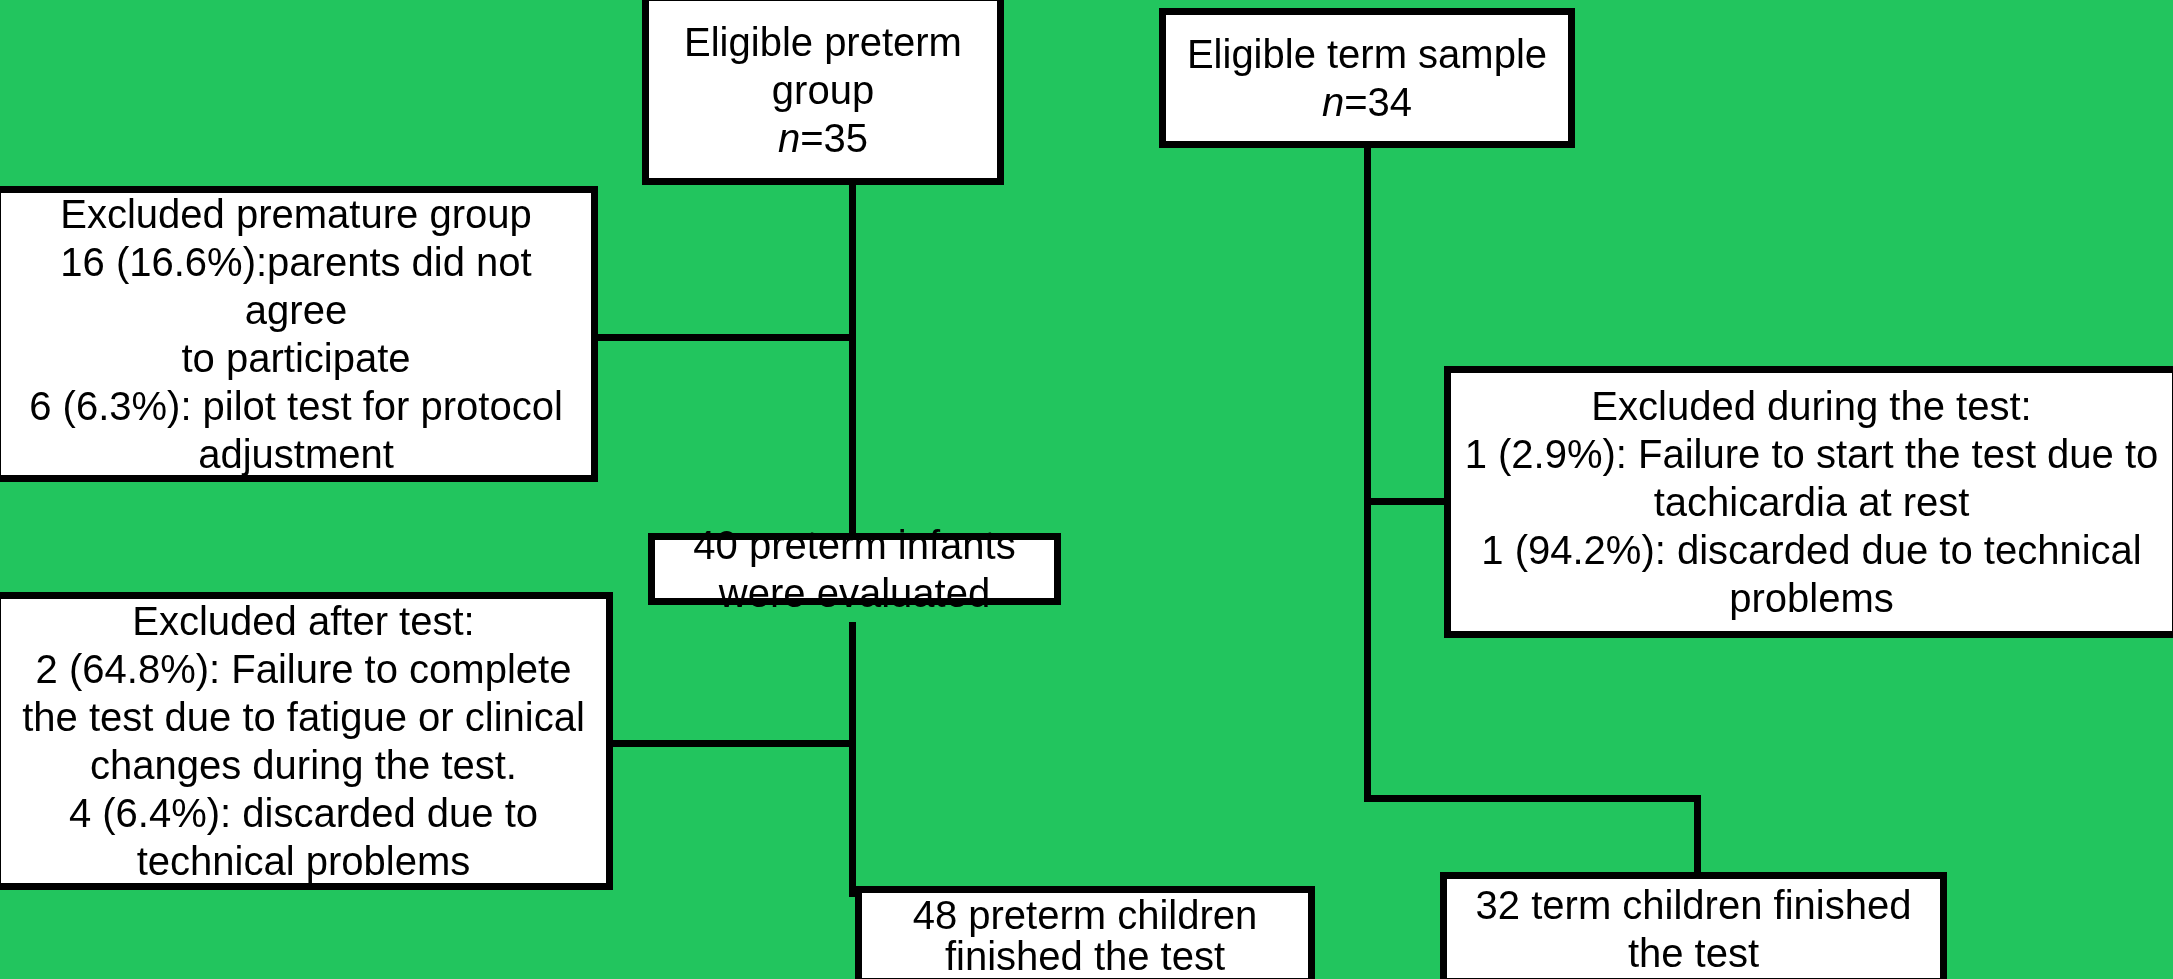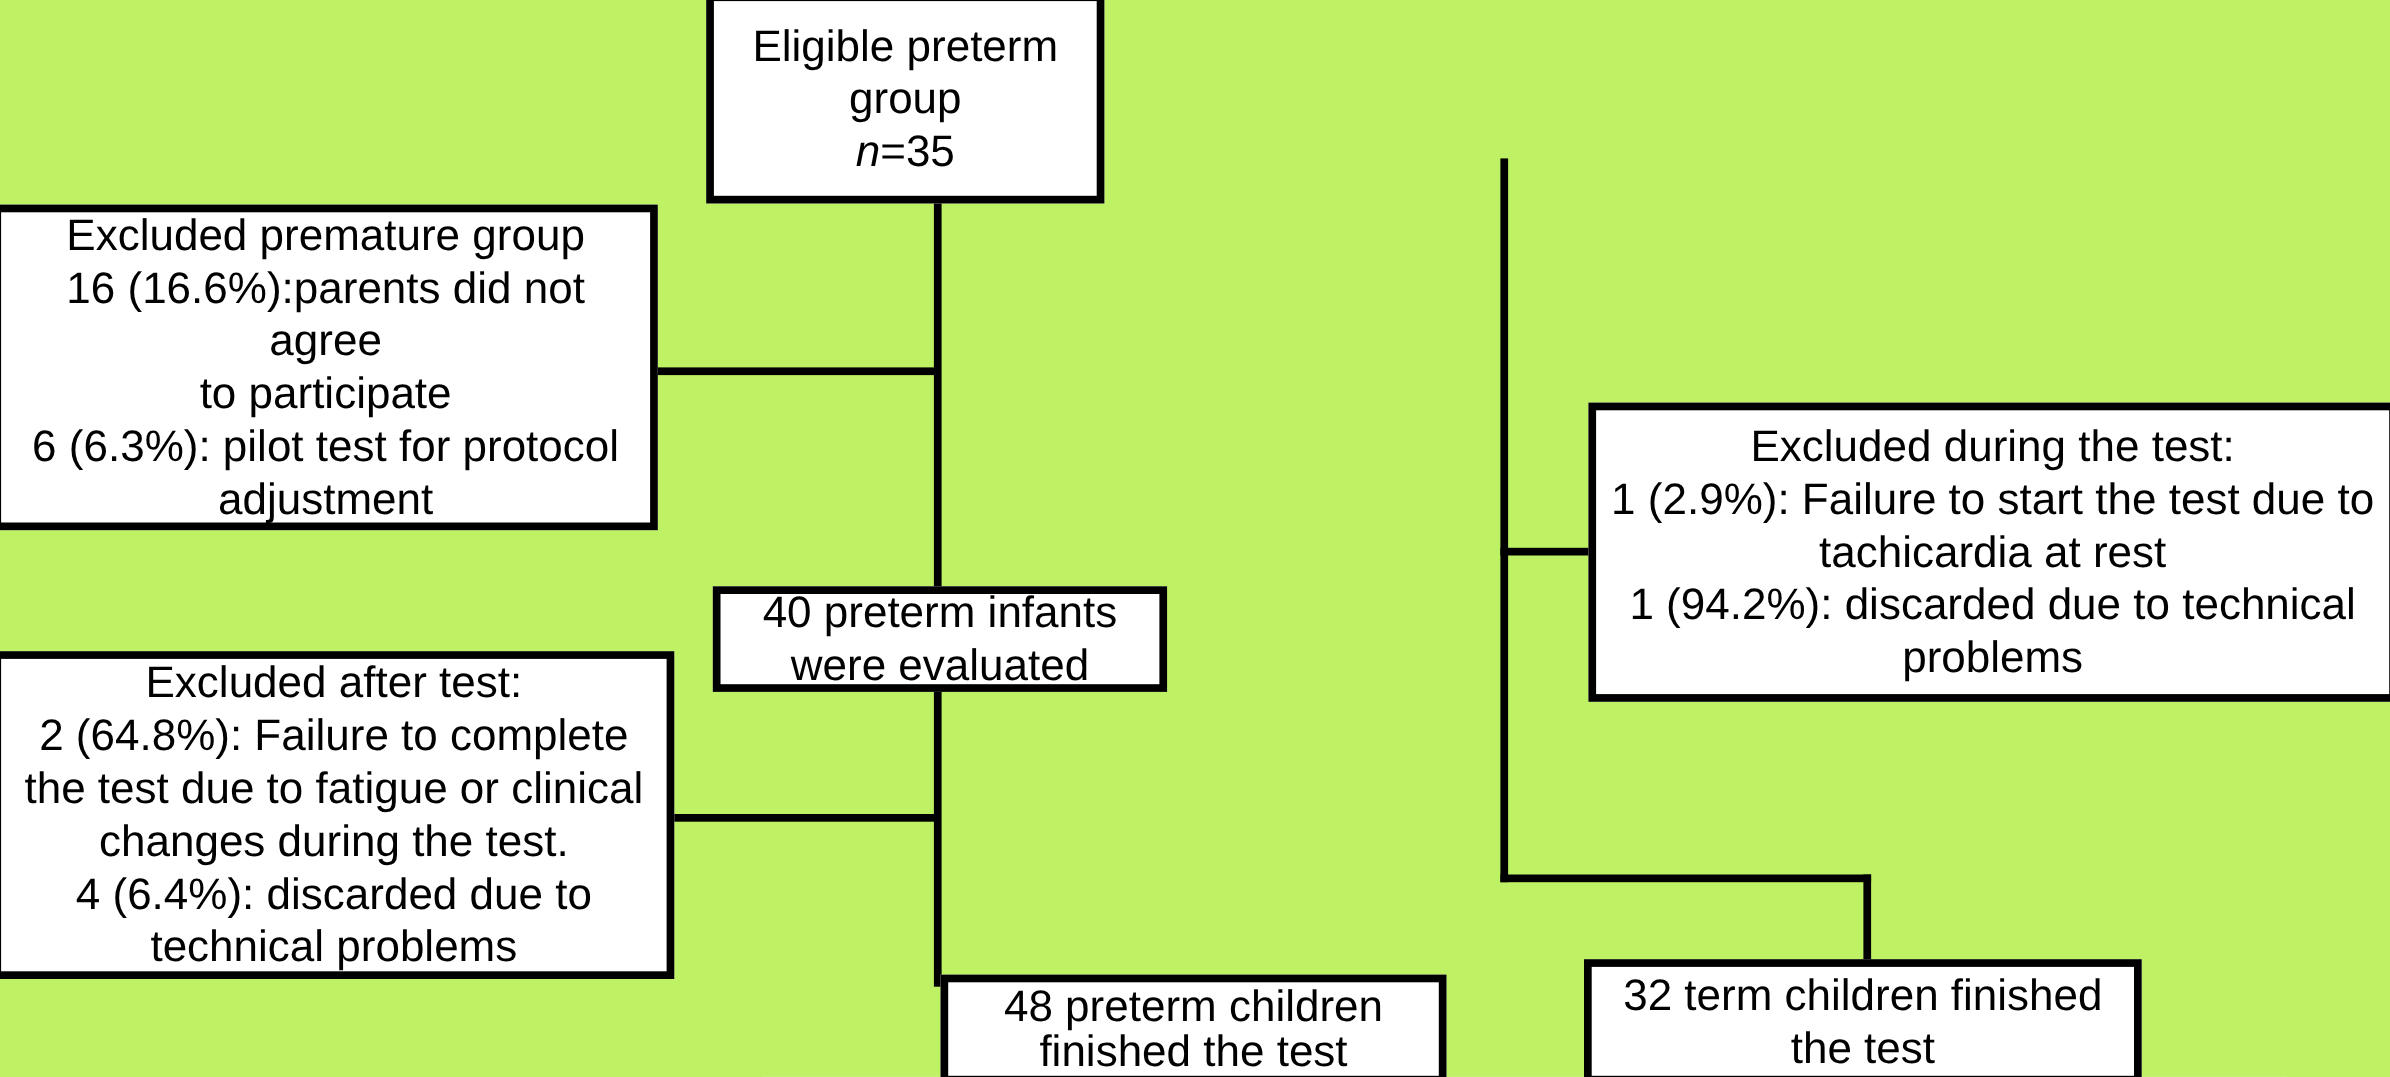--- a/index.html
+++ b/index.html
@@ -9,21 +9,21 @@
     background: #ffffff;
   }
   body {
     font-family: "Liberation Sans", "DejaVu Sans", sans-serif;
     color: #000000;
   }
   #canvas {
     position: relative;
     width: 2173px;
     height: 979px;
-    background: #bef264;
+    background: #22c55e;
     overflow: hidden;
   }
   .node {
     position: absolute;
     box-sizing: border-box;
     background: #ffffff;
     border: 7px solid #000000;
     display: flex;
     align-items: center;
     justify-content: center;
@@ -72,38 +72,41 @@
   <div class="conn h" style="left:1364px; top:498px; width:90px;"></div>
 
   <div class="conn h" style="left:1364px; top:795px; width:337px;"></div>
 
   <div class="conn v" style="left:1694px; top:795px; height:80px;"></div>
 
   <div class="node" style="left:642px; top:-6px; width:362px; height:191px;">
     <span class="txt"><span>Eligible preterm</span><br><span>group</span><br><em>n</em><span>=35</span></span>
   </div>
 
+  <div class="node" style="left:1159px; top:8px; width:416px; height:140px;">
+    <span class="txt"><span>Eligible term sample</span><br><em>n</em><span>=34</span></span>
+  </div>
 
   <div class="node" style="left:-6px; top:186px; width:604px; height:296px;">
     <span class="txt">Excluded premature group
 16 (16.6%):parents did not agree
 to participate
 6 (6.3%): pilot test for protocol
 adjustment</span>
   </div>
 
   <div class="node" style="left:1444px; top:366px; width:735px; height:272px;">
     <span class="txt">Excluded during the test:
 1 (2.9%): Failure to start the test due to
 tachicardia at rest
 1 (94.2%): discarded due to technical
 problems</span>
   </div>
 
-  <div class="node" style="left:648px; top:533px; width:413px; height:96px;">
+  <div class="node" style="left:648px; top:533px; width:413px; height:72px;">
     <span class="txt">40 preterm infants
 were evaluated</span>
   </div>
 
   <div class="node" style="left:-6px; top:592px; width:619px; height:298px;">
     <span class="txt">Excluded after test:
 2 (64.8%): Failure to complete
 the test due to fatigue or clinical
 changes during the test.
 4 (6.4%): discarded due to

